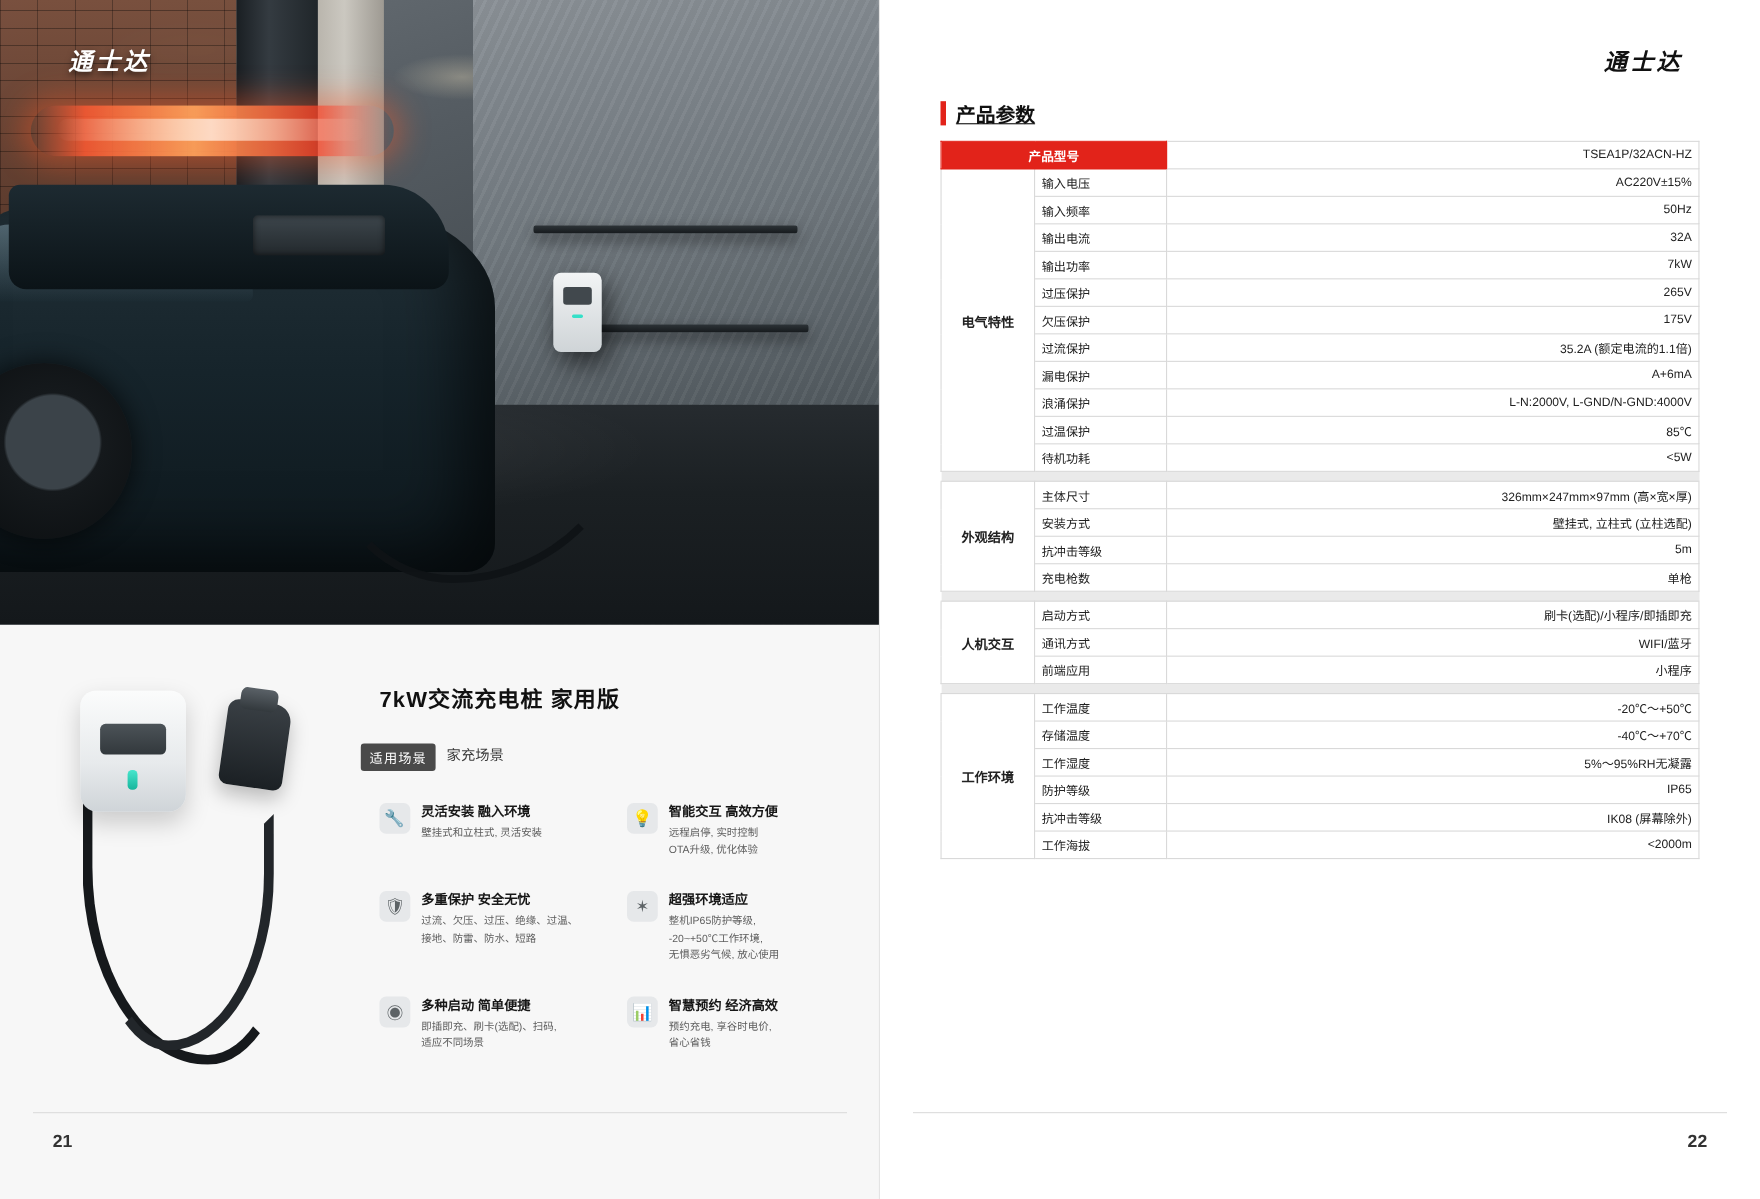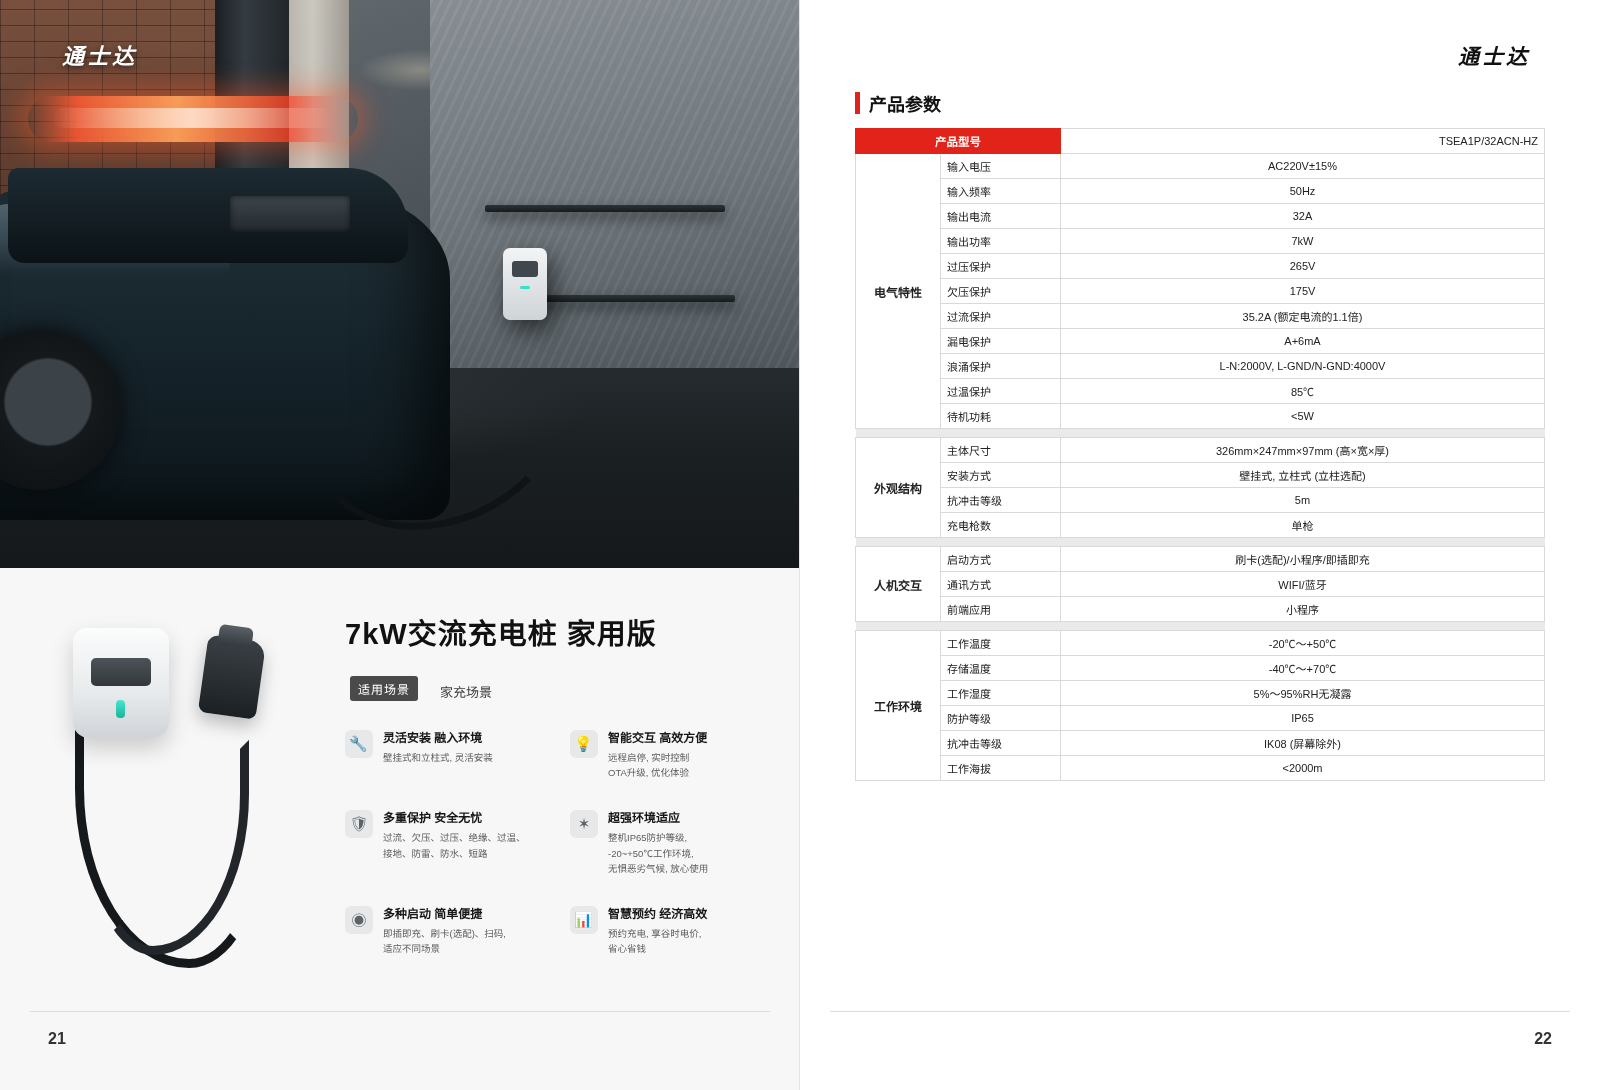--- a/index.html
+++ b/index.html
@@ -194,27 +194,27 @@
     border-radius: 0 0 40% 60% / 0 0 55% 75%;
   }
   .pp-cable2 {
     position: absolute; left: 34px; top: 112px; width: 160px; height: 215px;
     border: 9px solid #22262a;
     border-top-color: transparent; border-left-color: transparent;
     border-radius: 0 0 60% 40% / 0 0 75% 55%;
   }
 
   .product-title {
-    position: absolute; left: 345px; top: 42px;
-    font-size: 29px; font-weight: bold; color: #111;
+    position: absolute; left: 345px; top: 52px;
+    font-size: 20px; font-weight: bold; color: #111;
     letter-spacing: 1px;
   }
   .scene-row {
-    position: absolute; left: 350px; top: 108px;
-    display: flex; align-items: flex-end; gap: 22px;
+    position: absolute; left: 328px; top: 108px;
+    display: flex; align-items: flex-start; gap: 10px;
   }
   .scene-tag {
     background: #4a4a4a; color: #fff; font-size: 12px;
     padding: 4px 8px; border-radius: 3px; letter-spacing: 1px;
   }
   .scene-text { font-size: 13px; color: #3c3c3c; }
 
   .features {
     position: absolute; left: 345px; top: 160px;
     width: 420px;
@@ -251,21 +251,21 @@
   .logo-right {
     position: absolute; right: 70px; top: 40px;
     color: #111; font-weight: bold; font-size: 21px;
     letter-spacing: 3px; font-style: italic;
   }
   .section-head {
     position: absolute; left: 55px; top: 90px;
     display: flex; align-items: center; gap: 9px;
   }
   .section-bar { width: 5px; height: 22px; background: #e2231a; }
-  .section-title { font-size: 18px; font-weight: bold; color: #111; }
+  .section-title { font-size: 18px; font-weight: bold; color: #111; text-decoration: underline; }
 
   .spec-table {
     position: absolute; left: 55px; top: 128px; width: 690px;
     border-collapse: collapse;
     font-size: 11px; color: #222;
   }
   .spec-table td {
     border: 1px solid #d9d9d9;
     padding: 4px 6px;
     height: 23px;
@@ -273,21 +273,21 @@
   .model-head {
     background: #e2231a; color: #fff; text-align: center;
     font-weight: bold; font-size: 11.5px; border-color: #e2231a !important; margin-left: 28px;
   }
   .model-val { text-align: right; }
   .grp {
     width: 85px; text-align: center; font-weight: bold; font-size: 12px;
     background: #ffffff;
   }
   .lbl { width: 120px; text-align: left; background: #ffffff; }
-  .val { text-align: center; }
+  .val { text-align: right; }
   .sep td {
     background: #eaeaea; height: 9px; padding: 0; border-left: 0; border-right: 0;
   }
   .page-num-right {
     position: absolute; right: 48px; bottom: 42px;
     font-size: 16px; font-weight: bold; color: #333;
   }
   .right-rule {
     position: absolute; left: 30px; right: 30px; bottom: 78px; height: 1px;
     background: #dcdcdc;

